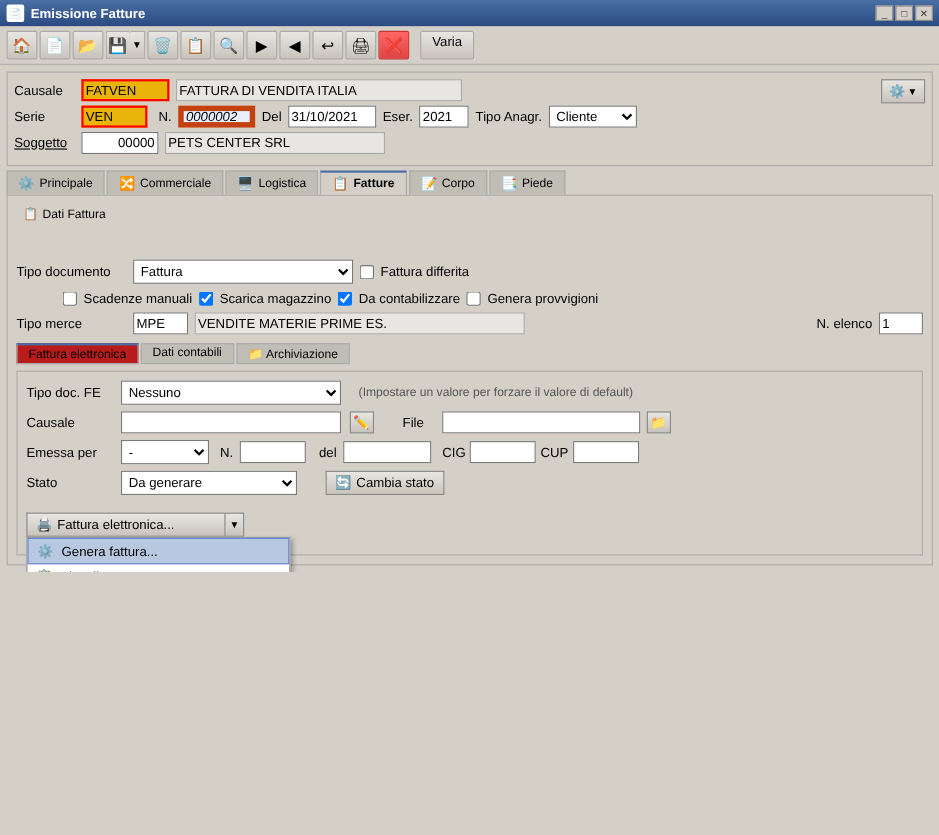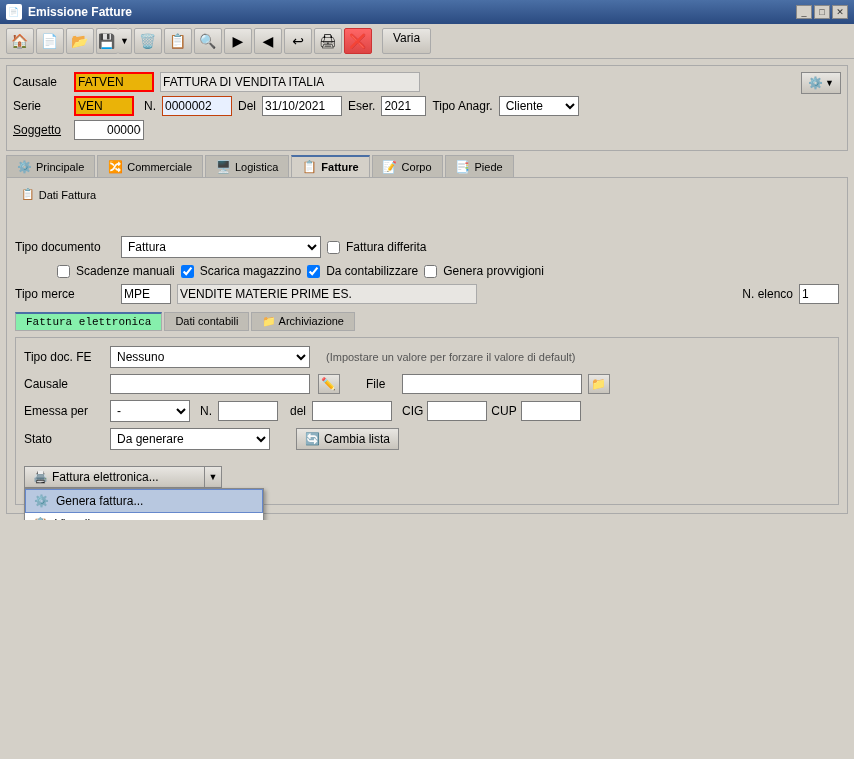--- a/index.html
+++ b/index.html
@@ -68,21 +68,21 @@
 
     input[type="text"], select {
       border: 1px solid #7a7a7a;
       background: white;
       height: 20px;
       font-size: 12px;
       padding: 0 2px;
       font-family: inherit;
     }
     input.red-border { border: 2px solid red; background: #eab308; }
-    input.blue-border { border: 1px solid #c2410c; background: #e8f0ff; }
+    input.blue-border { border: 5px solid #c2410c; background: #e8f0ff; font-style: italic; }
     input.gray-bg { background: #e8e6e2; border: 1px solid #aaa; }
 
     .tab-bar {
       display: flex;
       background: #d4d0c8;
       gap: 2px;
       margin-bottom: 0;
     }
     .tab {
       padding: 3px 10px;
@@ -122,23 +122,22 @@
       margin-bottom: 6px;
     }
     .inner-tab {
       padding: 2px 10px;
       background: #c0bdb5;
       border: 1px solid #aaa;
       cursor: pointer;
       font-size: 11px;
     }
     .inner-tab.active {
-      background: #86efac;
+      background: #b91c1c;
       border-top: 2px solid #4a6fa5;
-      font-family: Liberation Mono, monospace;
     }
 
     .fattura-elettronica-panel {
       border: 1px solid #aaa;
       padding: 8px;
       background: #d4d0c8;
       position: relative;
     }
 
     .fe-row {
@@ -292,20 +291,21 @@
       <span>Eser.</span>
       <input type="text" style="width: 45px;" value="2021">
       <span>Tipo Anagr.</span>
       <select style="width:80px;height:20px;">
         <option>Cliente</option>
       </select>
     </div>
     <div class="form-row">
       <span class="form-label underline">Soggetto</span>
       <input type="text" style="width: 70px; padding-left: 32px;" value="0000005">
+      <input type="text" class="gray-bg" style="width: 200px;" value="PETS CENTER SRL">
     </div>
   </div>
 
   <div class="tab-bar">
     <div class="tab">
       <span class="tab-icon">⚙️</span>
       <span>Principale</span>
     </div>
     <div class="tab">
       <span class="tab-icon">🔀</span>
@@ -424,21 +424,21 @@
       <div class="stato-row">
         <span class="fe-label">Stato</span>
         <select style="width:160px;height:22px;">
           <option>Da generare</option>
           <option>Generata</option>
           <option>Inviata</option>
         </select>
         <div style="margin-left:20px;">
           <button class="btn-standard">
             <span>🔄</span>
-            <span>Cambia lista</span>
+            <span>Cambia stato</span>
           </button>
         </div>
       </div>
 
       <div style="position:relative;margin-bottom:8px;">
         <div class="dropdown-container">
           <div class="dropdown-main-btn">
             <span>🖨️</span>
             <span>Fattura elettronica...</span>
           </div>

